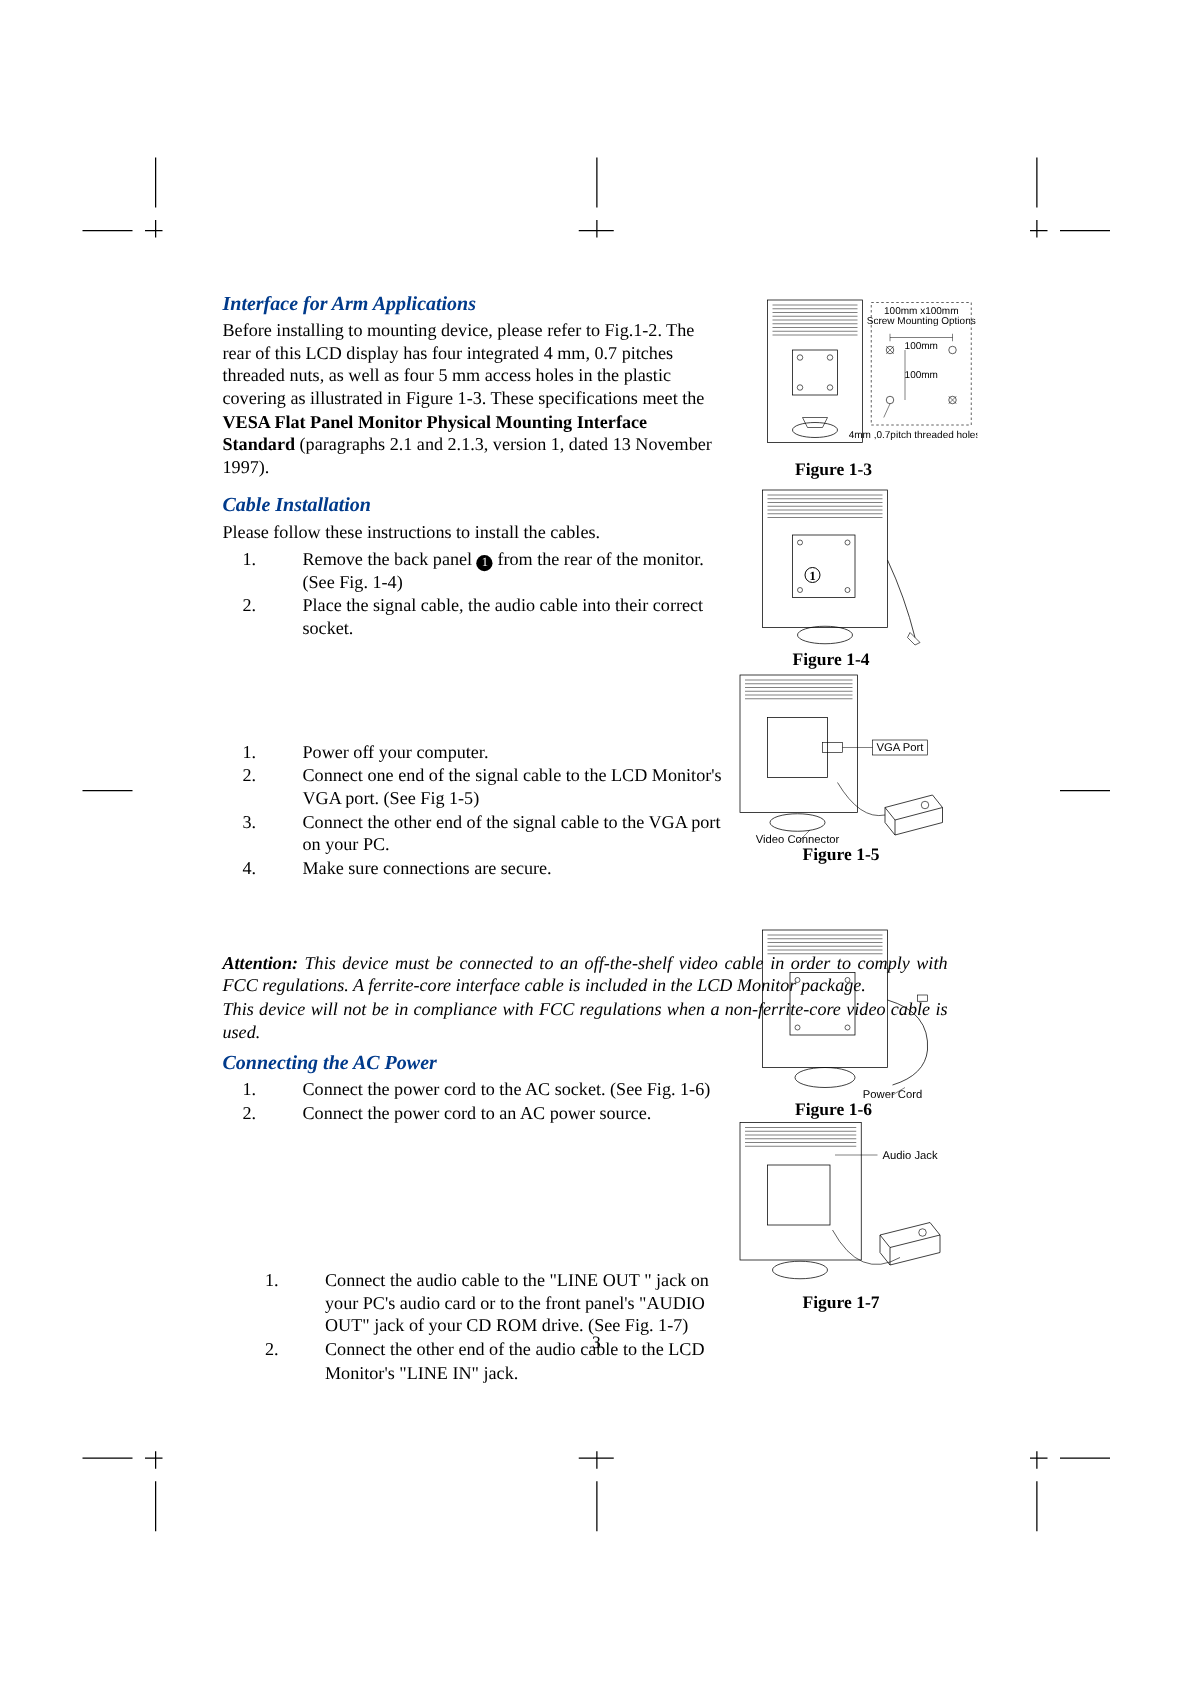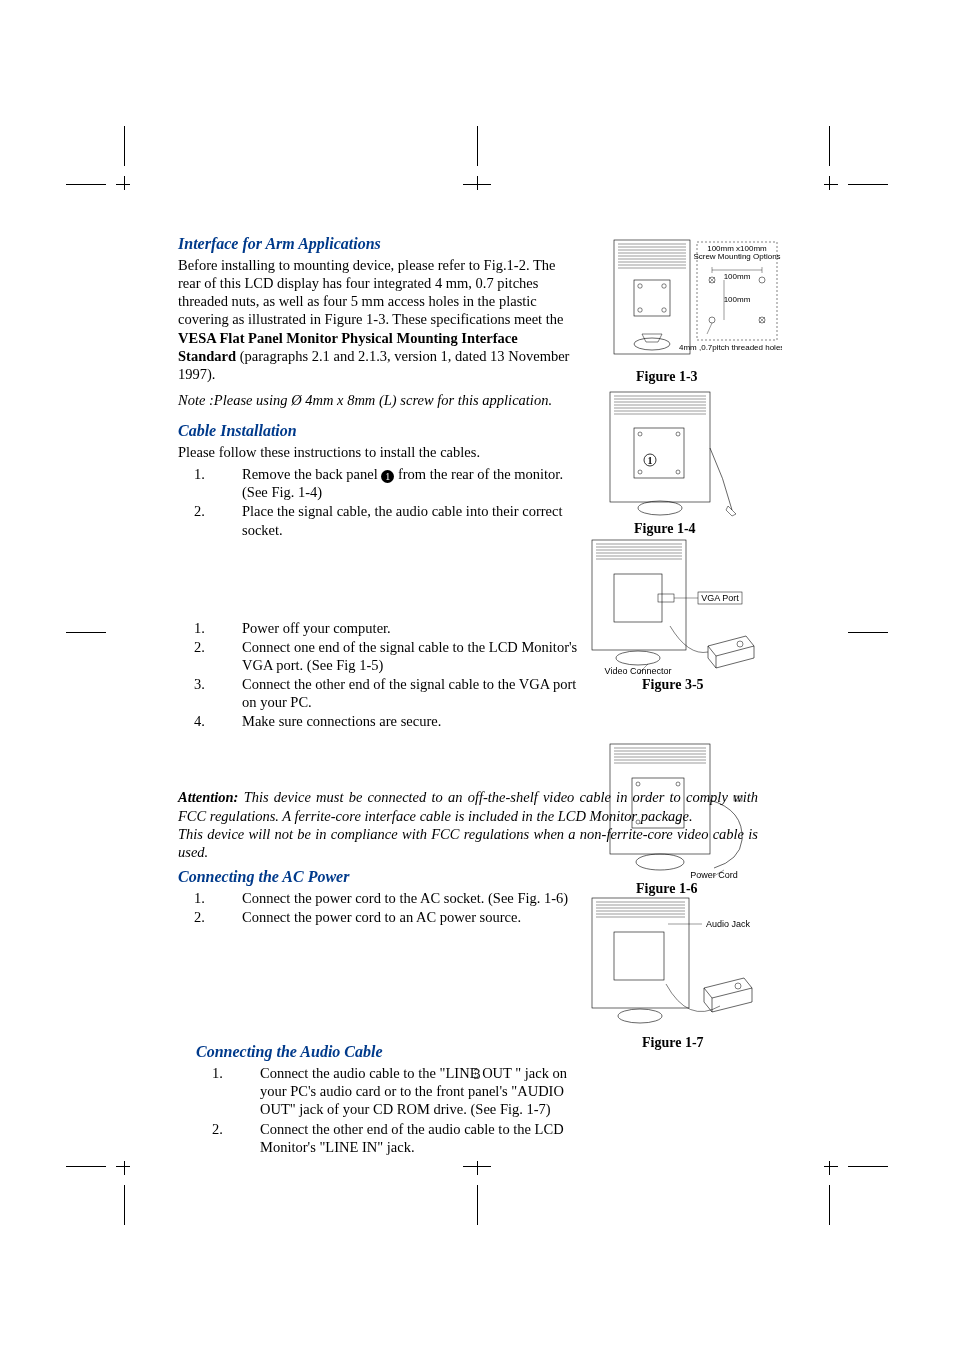--- a/index.html
+++ b/index.html
@@ -171,21 +171,20 @@
   <div class="crop-h" style="width:14px; right:50px; bottom:58px;"></div>
 </div>
 
 <div class="page">
 
   <div class="sec-block narrow">
     <div class="section-heading">Interface for Arm Applications</div>
     <div class="para">
       <span>Before installing to mounting device, please refer to Fig.1-2. The rear of this LCD display has four integrated 4 mm, 0.7 pitches threaded nuts, as well as four 5 mm access holes in the plastic covering as illustrated in Figure 1-3. These specifications meet the </span><span class="bold">VESA Flat Panel Monitor Physical Mounting Interface Standard</span><span> (paragraphs 2.1 and 2.1.3, version 1, dated 13 November 1997).</span>
     </div>
-    <div class="note">Note :Please using Ø 4mm x 8mm (L) screw for this application.</div>
   </div>
 
   <div class="sec-block narrow" style="margin-bottom:80px;">
     <div class="section-heading">Cable Installation</div>
     <div class="para">Please follow these instructions to install the cables.</div>
     <div class="ol">
       <div class="li">
         <span class="num">1.</span>
         <span class="txt">Remove the back panel <span class="circled">1</span> from the rear of the monitor.(See Fig. 1-4)</span>
       </div>
@@ -230,21 +229,20 @@
           <span class="txt">Connect the power cord to the AC socket. (See Fig. 1-6)</span>
         </div>
       <div class="li">
           <span class="num">2.</span>
           <span class="txt">Connect the power cord to an AC power source.</span>
         </div>
     </div>
   </div>
 
   <div class="sec-block narrow" style="margin-left:18px;">
-    <div class="section-heading">Connecting the Audio Cable</div>
     <div class="ol">
       <div class="li">
           <span class="num">1.</span>
           <span class="txt">Connect the audio cable to the "LINE OUT " jack on your PC's audio card or to the front panel's "AUDIO OUT" jack of your CD ROM drive. (See Fig. 1-7)</span>
         </div>
       <div class="li">
           <span class="num">2.</span>
           <span class="txt">Connect the other end of the audio cable to the LCD Monitor's "LINE IN" jack.</span>
         </div>
     </div>
@@ -348,21 +346,21 @@
     <path d="M120 110 L158 100 L166 110 L128 120 Z" fill="none" stroke="#000" stroke-width="0.6"></path>
     <path d="M120 110 L120 122 L128 132 L166 122 L166 110" fill="none" stroke="#000" stroke-width="0.6"></path>
     <line x1="128" y1="120" x2="128" y2="132" stroke="#000" stroke-width="0.6"></line>
     <circle cx="152" cy="108" r="3" fill="none" stroke="#000" stroke-width="0.5"></circle>
 
     <path d="M82 90 Q100 120 120 116" fill="none" stroke="#000" stroke-width="0.5"></path>
     <line x1="60" y1="128" x2="50" y2="138" stroke="#000" stroke-width="0.4"></line>
     <text class="fig-label-sm" x="50" y="138" text-anchor="middle">Video Connector</text>
   </svg>
 </div>
-<div class="fig-caption" style="left:642px; top:676px;">Figure 3-5</div>
+<div class="fig-caption" style="left:642px; top:676px;">Figure 1-5</div>
 
 <div class="figure-placeholder" style="left:604px; top:740px; width:150px; height:140px;">
   <svg width="150" height="140" viewBox="0 0 150 140">
     <rect x="6" y="4" width="100" height="110" fill="none" stroke="#000" stroke-width="0.6"></rect>
     <g stroke="#000" stroke-width="0.4">
       <line x1="10" y1="8" x2="102" y2="8"></line>
         <line x1="10" y1="11" x2="102" y2="11"></line>
         <line x1="10" y1="14" x2="102" y2="14"></line>
       <line x1="10" y1="17" x2="102" y2="17"></line>
         <line x1="10" y1="20" x2="102" y2="20"></line>

